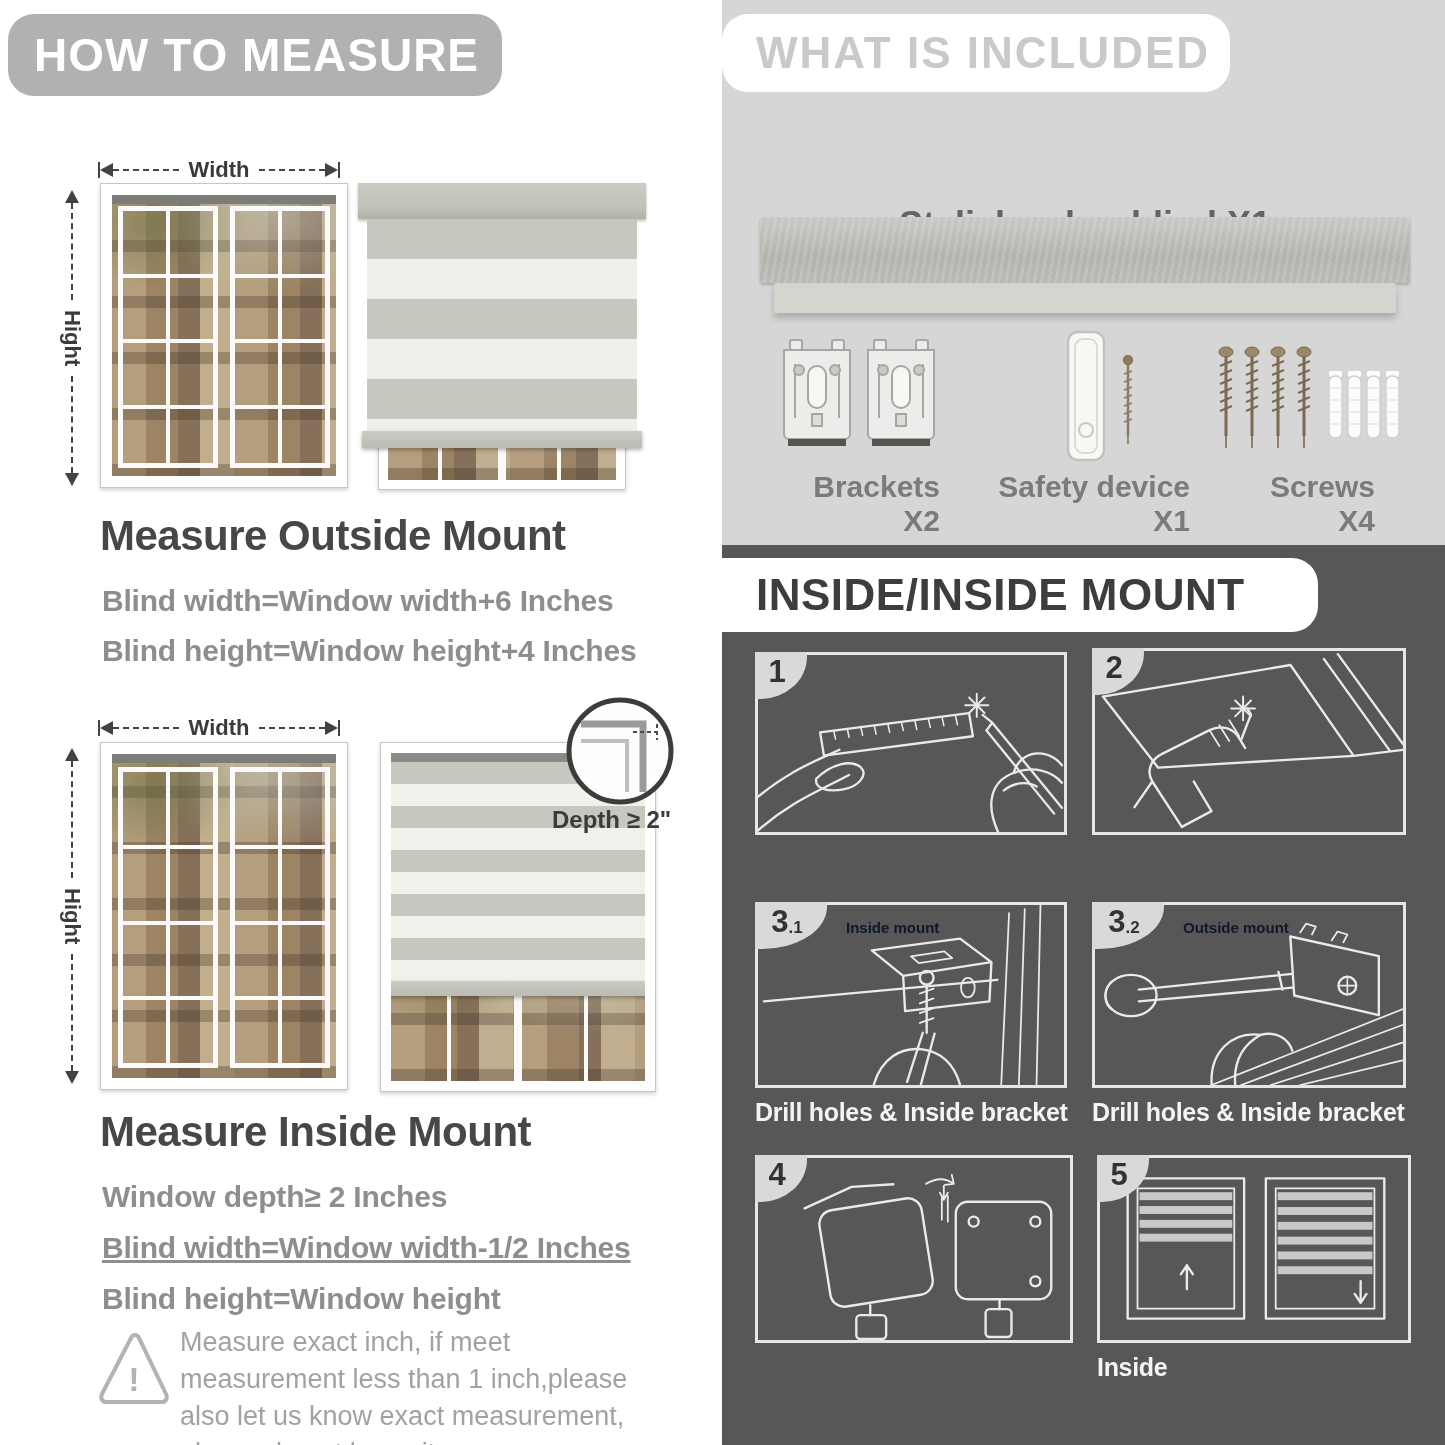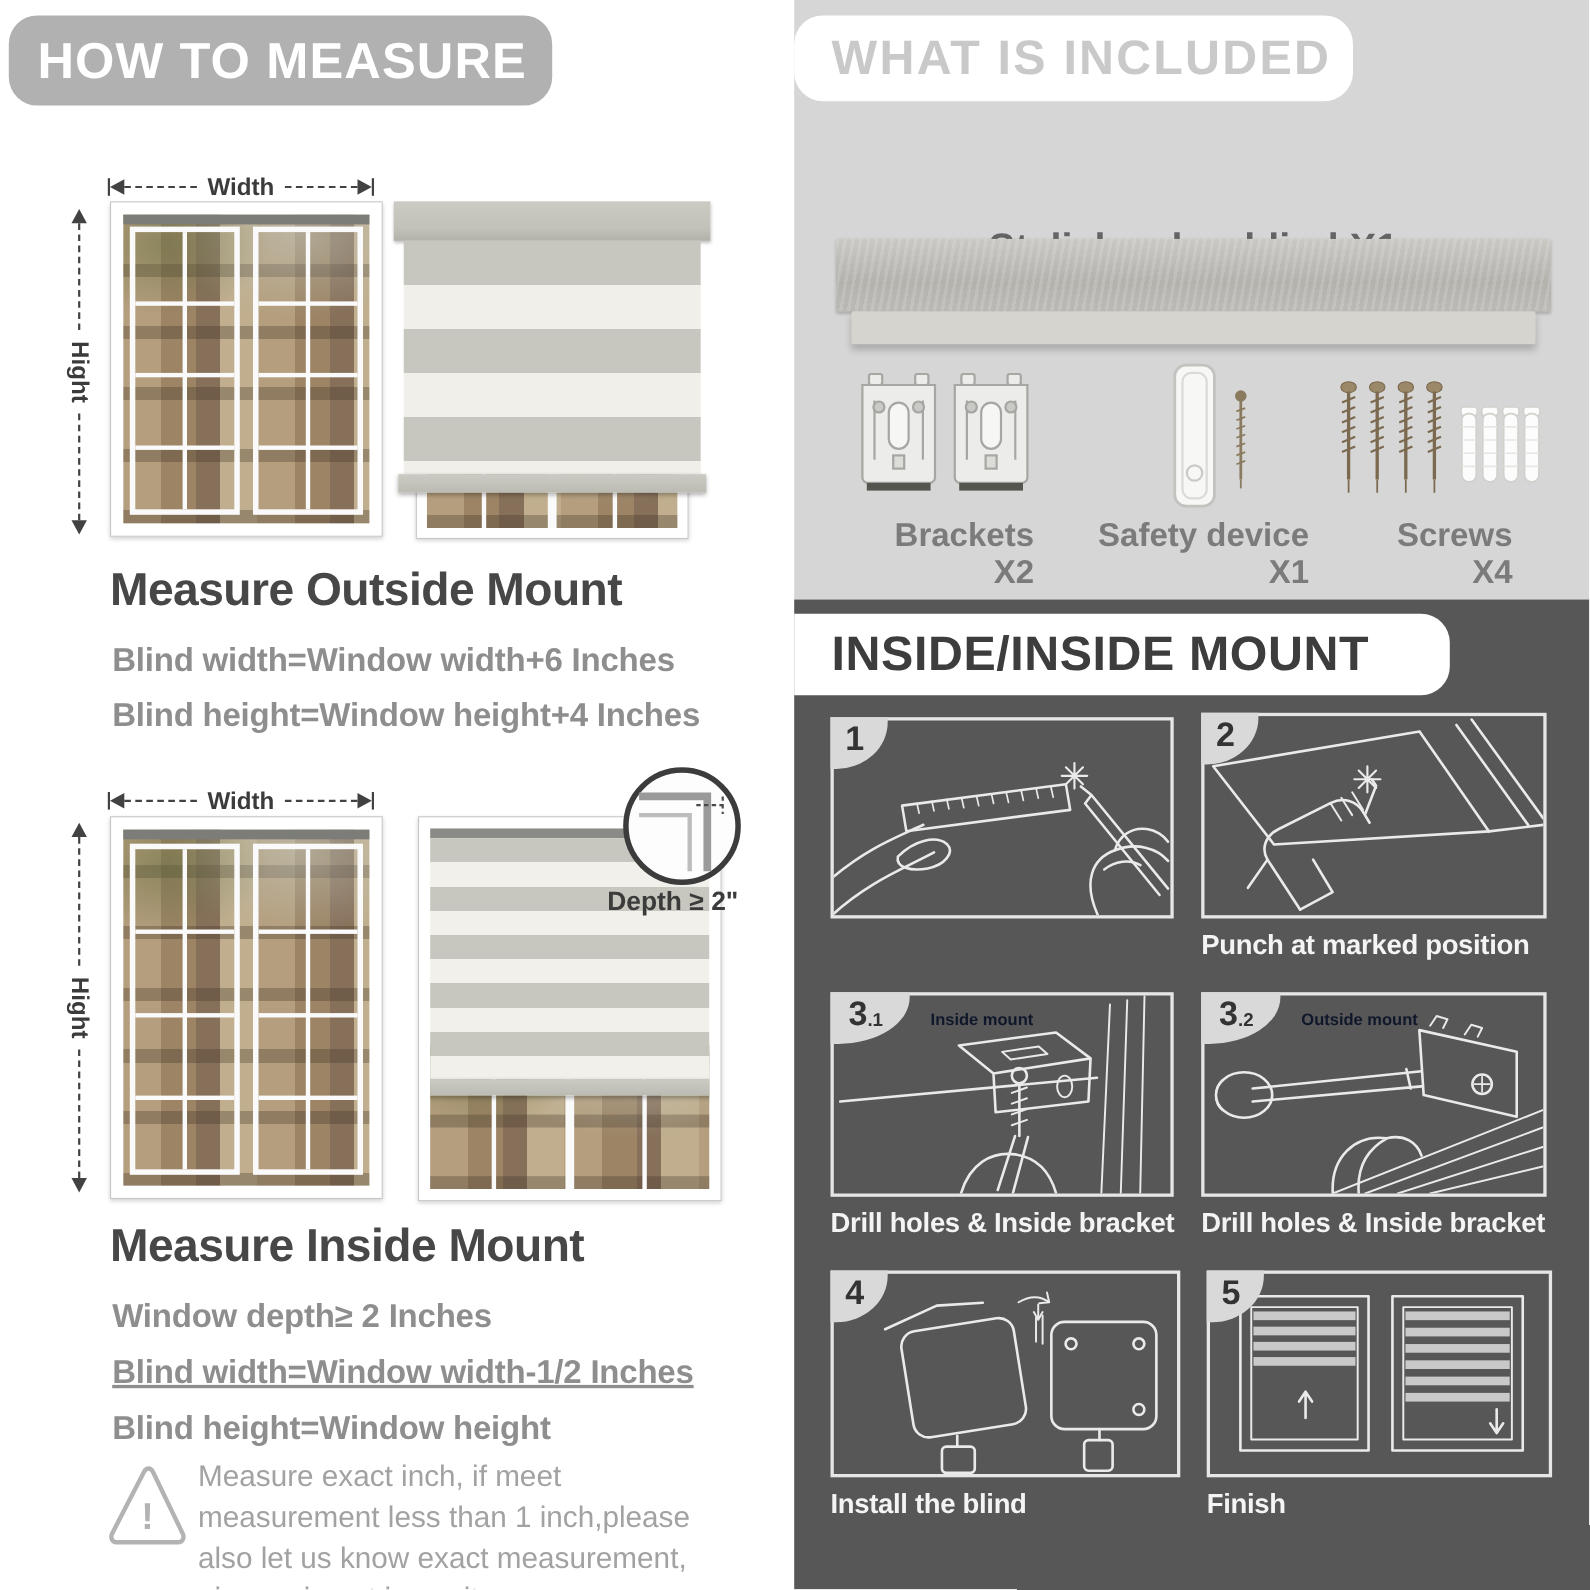--- a/index.html
+++ b/index.html
@@ -370,21 +370,20 @@
           <path d="M8,46 L198,14 M198,14 L262,106 M8,46 L64,118 M64,118 L262,106"></path>
           <path d="M232,8 L298,100 M246,3 L312,94 M262,106 L312,100"></path>
           <path d="M142,50 l16,16 M142,66 l16,-16 M150,46 v24 M138,58 h24" stroke-width="2"></path>
           <path d="M88,178 L58,132 C52,122 56,110 68,104 L116,80 C128,74 140,78 146,88 L152,98"></path>
           <path d="M88,178 L118,162 L100,132"></path>
           <path d="M116,80 l10,16 M126,75 l10,16 M136,70 l10,16" stroke-width="1.8"></path>
           <path d="M148,90 L158,64 M158,64 l-4,-6"></path>
           <path d="M58,132 L40,158"></path>
         </svg>
       </div>
-      <div class="step-caption">Punch at  marked position</div>
     </div>
 
     <div class="abs" style="left:755px;top:902px;">
       <div class="step-box" style="width:312px;height:186px;">
         <div class="badge wide">
           <span>3</span>
             <span class="sub">.1</span>
         </div>
         <div class="step-title">Inside mount</div>
         <svg class="art" viewBox="0 0 312 183" fill="none" stroke="#eaeaea" stroke-width="2.4" stroke-linecap="round" stroke-linejoin="round">
@@ -441,21 +440,20 @@
           <rect x="198" y="44" width="96" height="98" rx="12"></rect>
           <path d="M190,38 v26 M184,40 v22" stroke-width="1.8"></path>
           <path d="M186,28 v14 M186,42 l-4,-7 M186,42 l4,-7" stroke-width="1.8"></path>
           <circle cx="216" cy="64" r="5"></circle>
             <circle cx="278" cy="64" r="5"></circle>
             <circle cx="278" cy="124" r="5"></circle>
           <path d="M242,142 v10"></path>
           <rect x="228" y="152" width="26" height="28" rx="4"></rect>
         </svg>
       </div>
-      <div class="step-caption">Install the blind</div>
     </div>
 
     <div class="abs" style="left:1097px;top:1155px;">
       <div class="step-box" style="width:314px;height:188px;">
         <div class="badge">
           <span>5</span>
         </div>
         <svg class="art" viewBox="0 0 312 183" fill="none" stroke="#eaeaea" stroke-width="2.4" stroke-linecap="round" stroke-linejoin="round">
           <rect x="28" y="20" width="118" height="142"></rect>
           <rect x="38" y="30" width="98" height="122" stroke-width="1.8"></rect>
@@ -472,17 +470,17 @@
             <rect x="180" y="34" width="96" height="8"></rect>
               <rect x="180" y="49" width="96" height="8"></rect>
             <rect x="180" y="64" width="96" height="8"></rect>
               <rect x="180" y="79" width="96" height="8"></rect>
             <rect x="180" y="94" width="96" height="8"></rect>
               <rect x="180" y="109" width="96" height="8"></rect>
           </g>
           <path d="M264,124 v22 M264,146 l-6,-9 M264,146 l6,-9"></path>
         </svg>
       </div>
-      <div class="step-caption">Finish</div>
+      <div class="step-caption">Inside</div>
     </div>
 
   </section>
 </div>
 
 </body></html>

